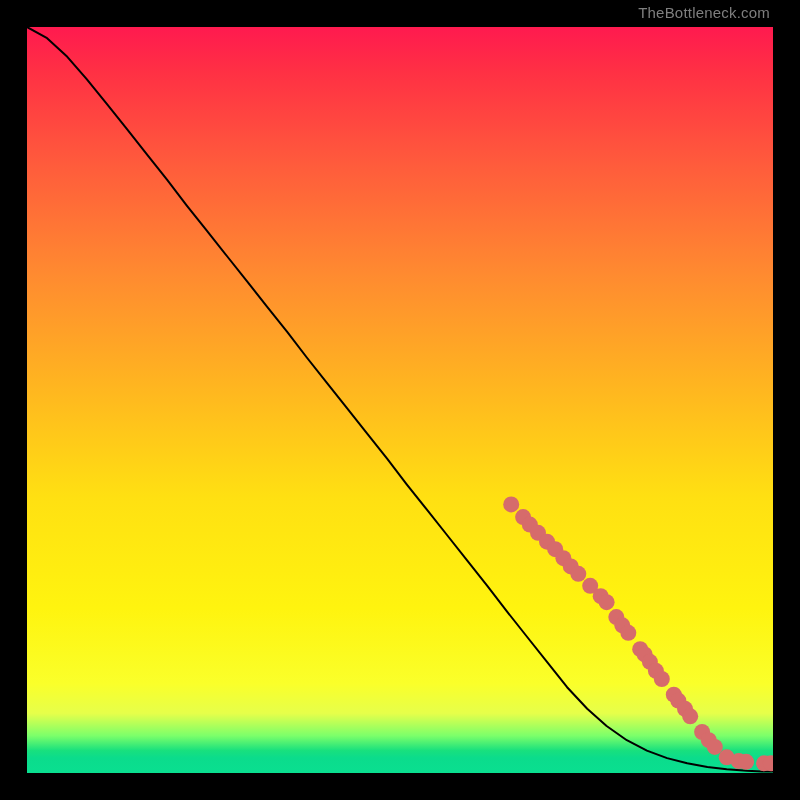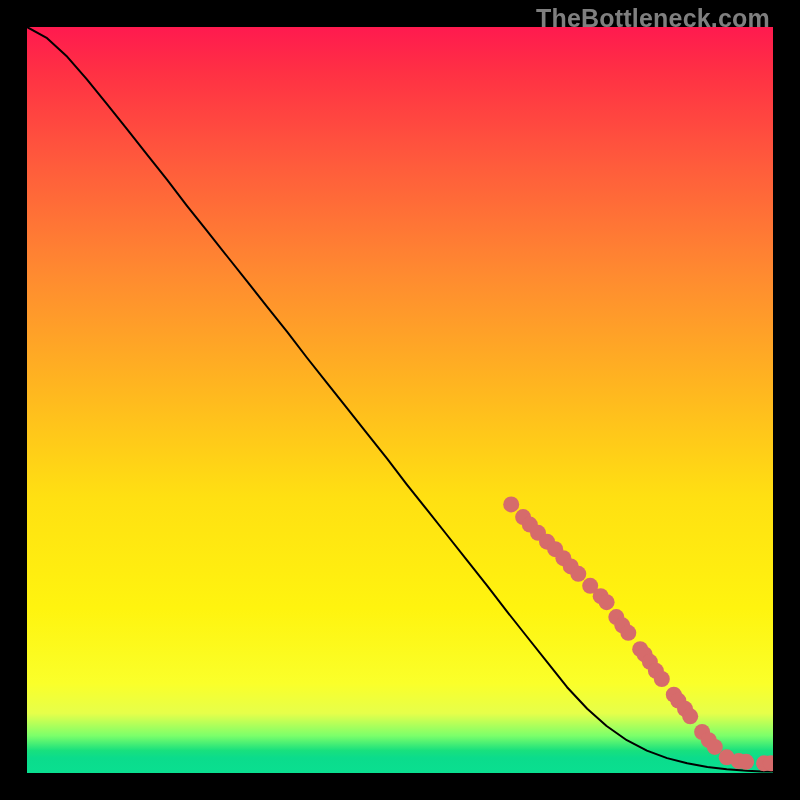--- a/index.html
+++ b/index.html
@@ -43,22 +43,22 @@
       #18e07e 97%,
       #0bdc8c 98%,
       #0adf90 100%
     );
   }
   .attribution {
     position: absolute;
     top: 4px;
     right: 30px;
     color: #7f7f7f;
-    font-size: 25px;
-    font-weight: 700;
+    font-size: 15px;
+    font-weight: 400;
     letter-spacing: 0.2px;
     user-select: none;
   }
   svg.overlay {
     position: absolute;
     left: 0;
     top: 0;
     width: 746px;
     height: 746px;
   }

